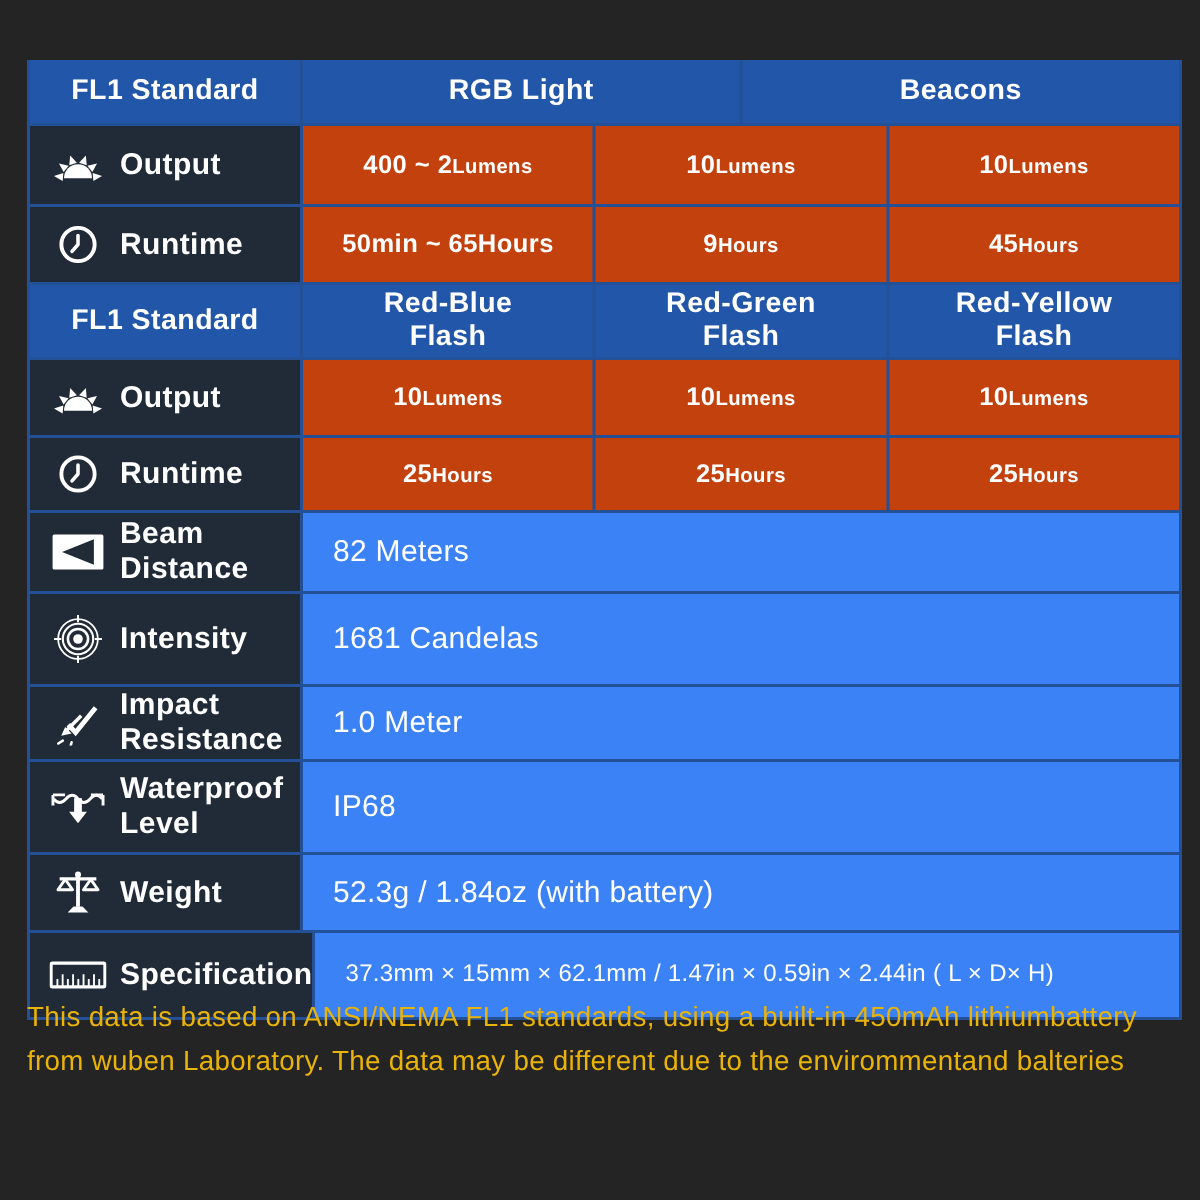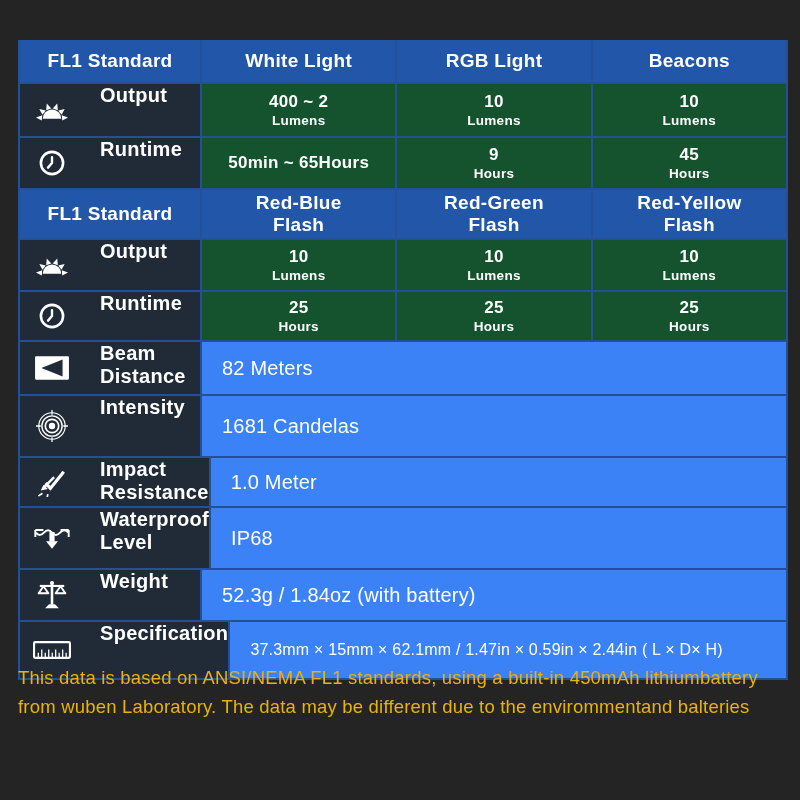--- a/index.html
+++ b/index.html
@@ -22,31 +22,31 @@
   .label-col { flex:0 0 180px; }
   .vcol { flex:1 1 0; }
   .hdr {
     background:#2156a8;
     align-items:center; justify-content:center;
     font-weight:bold; font-size:19px; text-align:center;
     white-space:pre-line; line-height:1.15; letter-spacing:.3px;
   }
   .lblcell {
     background:#212b37;
+    align-items:center;
     padding-left:8px;
-    gap:20px;
   }
   .ic { flex:0 0 48px; display:flex; align-items:center; justify-content:center; }
   .lbl-txt {
     font-weight:bold; font-size:20px; letter-spacing:.3px;
     white-space:pre-line; line-height:1.15; margin-left:4px;
   }
   .valcell {
-    background:#14532d;
-    flex-direction:column; align-items:center; justify-content:center;
+    background:#c2410c;
+    flex-direction:row; align-items:center; justify-content:center;
   }
   .v { font-size:17px; font-weight:600; letter-spacing:.3px; }
   .u { font-size:13.5px; font-weight:600; margin-top:1px; letter-spacing:.3px; }
   .u:empty { display:none; }
   .widecell {
     background:#3b82f6;
     align-items:center; padding-left:20px;
     font-size:20px; font-weight:500; letter-spacing:.2px;
   }
   .footnote {
@@ -56,21 +56,20 @@
   svg { display:block; }
   .st { stroke:#fff; fill:none; }
 </style>
 </head>
 <body>
 
 <div class="tbl">
 
   <div class="row" style="height:42px">
     <div class="cell hdr label-col">FL1 Standard</div>
-    <div class="cell hdr vcol">White Light</div>
     <div class="cell hdr vcol">RGB Light</div>
     <div class="cell hdr vcol">Beacons</div>
   </div>
 
   <div class="row" style="height:52px">
     <div class="cell lblcell label-col">
       <span class="ic">
         <svg width="34" height="28" viewBox="0 0 30 27" fill="#fff">
           <path d="M6 22a9 9 0 0 1 18 0z"></path>
           <polygon points="15,6.5 12.4,12.3 17.6,12.3" transform="rotate(-85 15 22)"></polygon>

